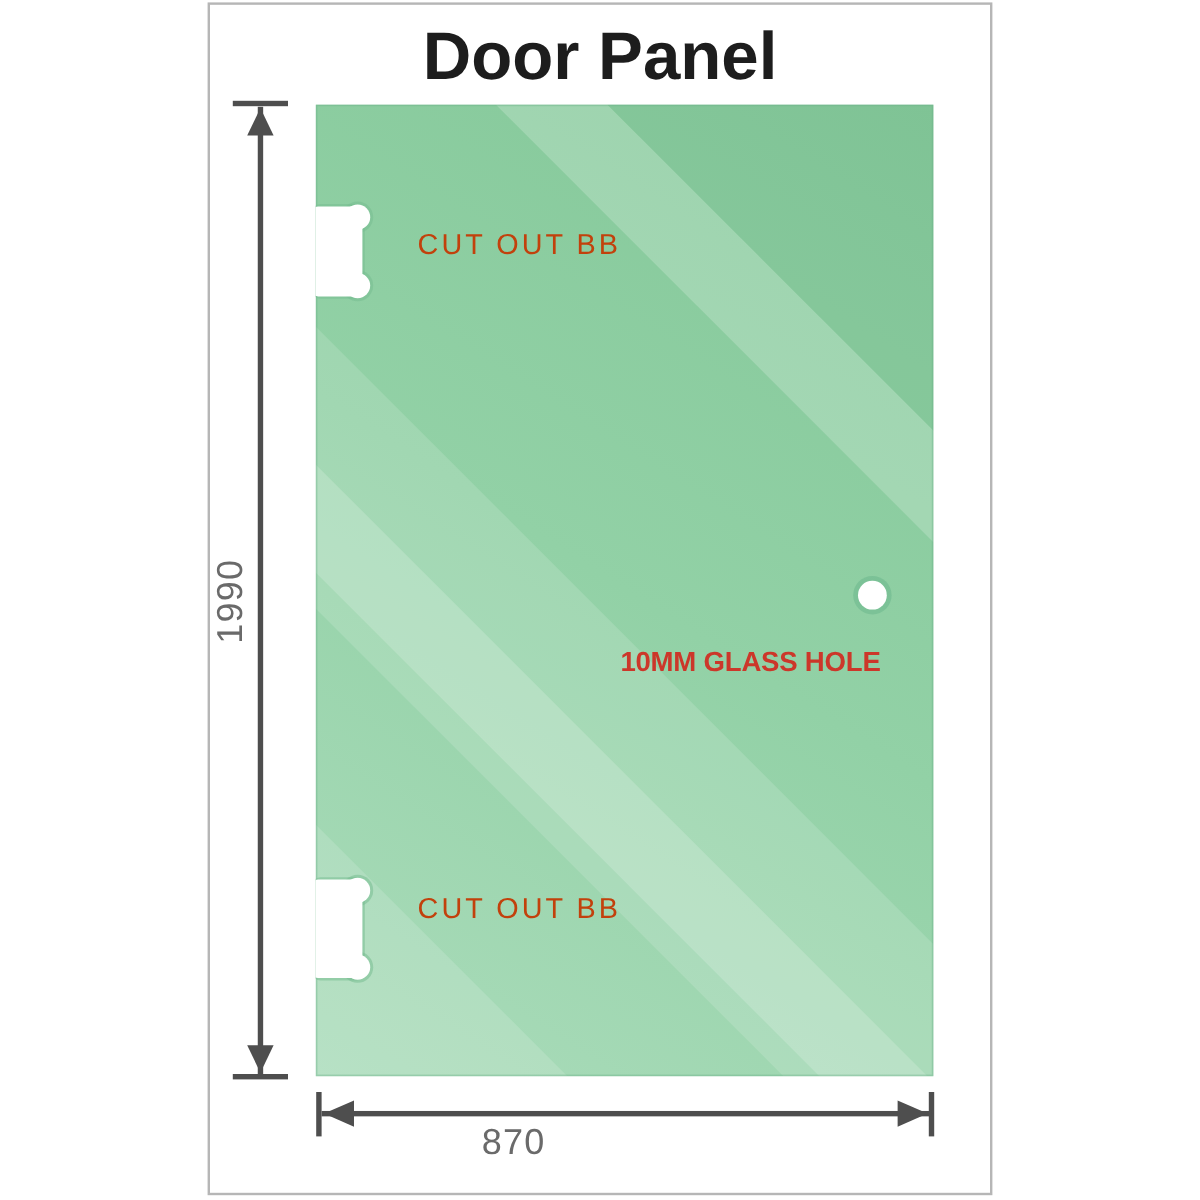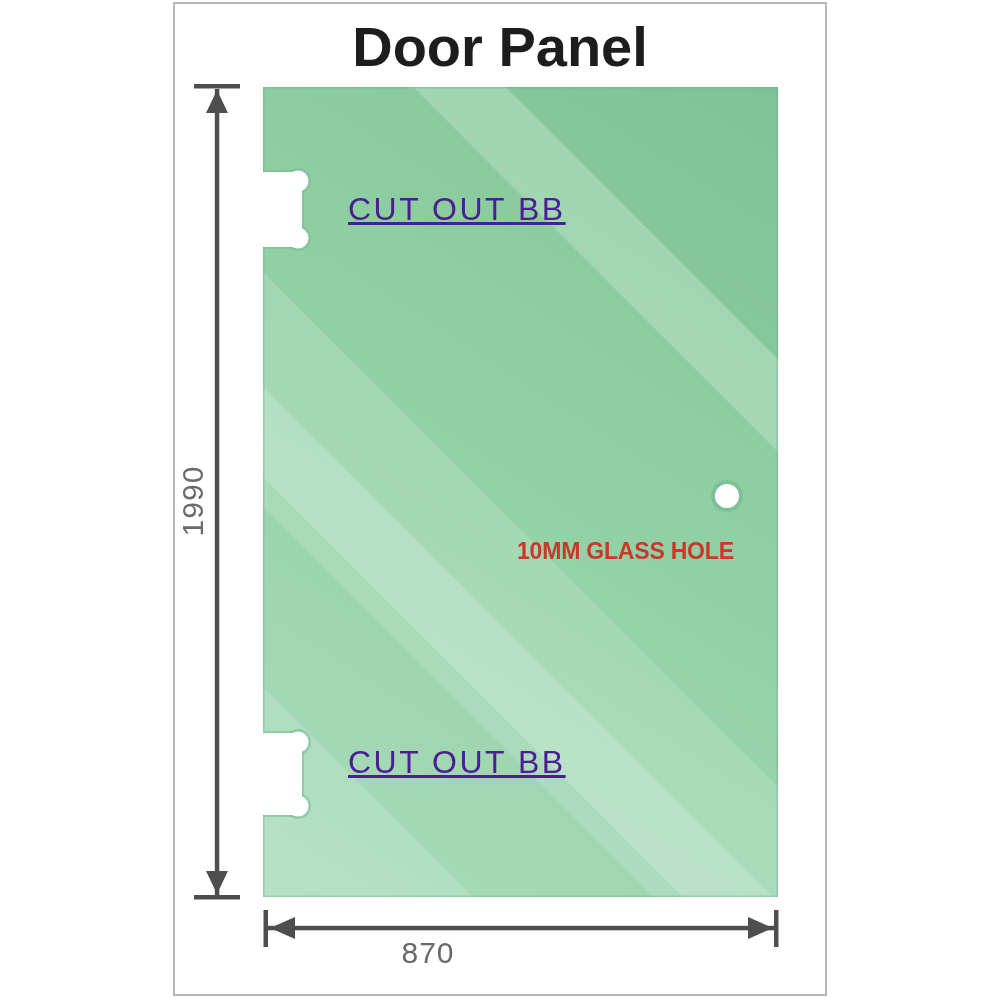--- a/index.html
+++ b/index.html
@@ -34,26 +34,25 @@
     width: 515px; height: 810px;
   }
   .dims-svg {
     position: absolute;
     left: 0; top: 0;
     width: 1000px; height: 1000px;
     pointer-events: none;
   }
   .cutout-label {
     position: absolute;
-    font-size: 32px;
+    font-size: 24px;
     font-weight: 400;
     letter-spacing: 2.5px;
-    color: #4c1d95;
+    color: #c2410c;
     white-space: nowrap;
-    text-decoration: underline;
   }
   .cutout-label.top { left: 348px; top: 191px; }
   .cutout-label.bottom { left: 348px; top: 744px; }
   .hole-label {
     position: absolute;
     left: 517px; top: 538px;
     font-size: 23px;
     font-weight: 700;
     letter-spacing: -0.2px;
     color: #cc372a;

